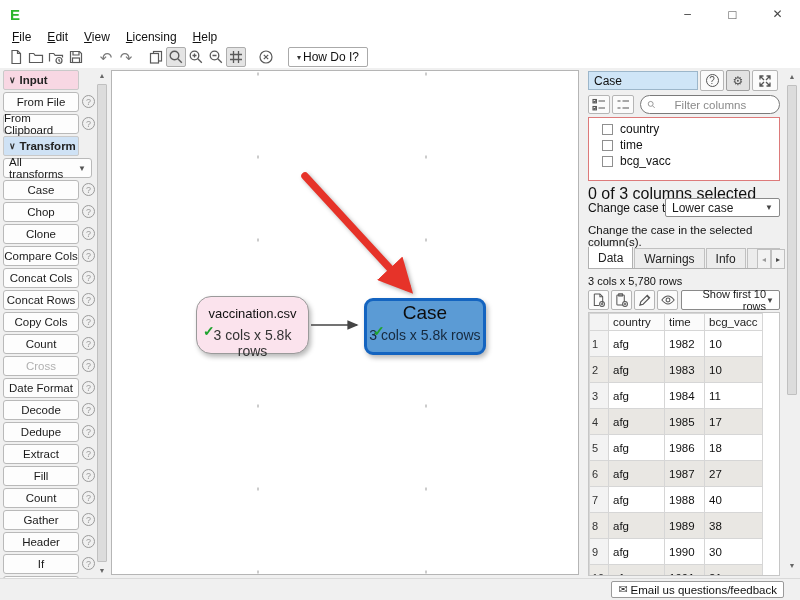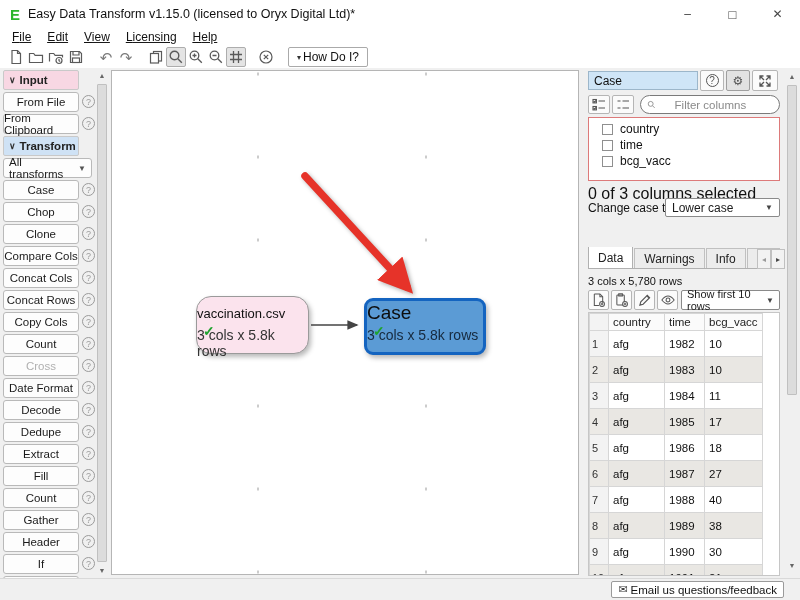--- a/index.html
+++ b/index.html
@@ -9,21 +9,21 @@
 
   
   .titlebar { position:absolute; left:0; top:0; width:800px; height:28px; background:#fff; display:flex; align-items:center; }
   .logo { margin-left:10px; font-weight:bold; font-size:15px; color:#2db52d; }
   .title-text { margin-left:8px; font-size:12.5px; color:#111; }
   .winbtns { position:absolute; right:0; top:0; height:28px; display:flex; }
   .winbtn { width:45px; height:28px; display:flex; align-items:center; justify-content:center; color:#444; font-size:12px; }
   .winbtn.max { font-size:13px; }
 
   
-  .menubar { position:absolute; left:0; top:28px; width:800px; height:18px; background:#fff; display:flex; align-items:center; padding-left:4px;text-decoration:underline; }
+  .menubar { position:absolute; left:0; top:28px; width:800px; height:18px; background:#fff; display:flex; align-items:center; padding-left:4px; }
   .menu-item { display:inline-block; padding:1px 8px; color:#111; }
   .menu-item::first-letter { text-decoration:underline; }
 
   
   .toolbar { position:absolute; left:0; top:46px; width:800px; height:22px; background:#fff; display:flex; align-items:center; }
   .tbtn { width:20px; height:20px; display:flex; align-items:center; justify-content:center; color:#5a5a5a; border:1px solid transparent; border-radius:2px; }
   .tbtn.pressed { background:#e4e4e4; border-color:#adadad; }
   .tbtn svg { display:block; }
   .tgap { width:10px; }
   .uglyph { font-size:15px; color:#7a7a7a; line-height:1; }
@@ -49,21 +49,21 @@
   .vscroll { position:absolute; background:#f0f0f0; }
   .vscroll .sb-arrow { position:absolute; left:0; width:100%; text-align:center; font-size:7px; color:#666; }
   .vscroll .sb-thumb { position:absolute; left:1px; right:1px; background:#dcdcdc; border:1px solid #c0c0c0; border-radius:1px; }
   .sb-left { left:96px; top:2px; width:12px; height:506px; }
   .sb-right { left:786px; top:2px; width:12px; height:502px; }
 
   
   .canvas { position:absolute; left:111px; top:2px; width:468px; height:505px; background:#fff; border:1px solid #b5b5b5;
     background-image:radial-gradient(circle, #c9c9c9 1.1px, rgba(0,0,0,0) 1.3px);
     background-size:168px 83px; background-position:62px -38.5px; }
-  .node { position:absolute; box-shadow:2px 3px 5px rgba(0,0,0,0.28); }
+  .node { position:absolute; box-shadow:2px 3px 5px rgba(0,0,0,0.28); text-align:center; }
   .node-src { left:84px; top:225px; width:113px; height:58px; background:#fbe3ed; border:1.5px solid #9a9a9a; border-radius:15px; }
   .node-src .ntitle { margin-top:9px; font-size:13px; color:#111; }
   .node-case { left:252px; top:227px; width:122px; height:57px; background:#5b9bd5; border:3px solid #1464c0; border-radius:9px; }
   .node-case .ntitle { margin-top:1px; font-size:19px; color:#0d0d0d; }
   .nsub { margin-top:6px; font-size:14px; color:#333; }
   .node-case .nsub { margin-top:3px; color:#16293d; }
   .ncheck { position:absolute; left:6px; top:26px; color:#1fa32e; font-size:14px; font-weight:bold; }
   .node-case .ncheck { top:22px; }
   .overlay-svg { position:absolute; left:0; top:0; pointer-events:none; }
   .redshadow { filter:drop-shadow(2px 2px 2px rgba(0,0,0,0.3)); }
@@ -88,21 +88,21 @@
   .rdesc { position:absolute; left:3px; top:156px; font-size:11.5px; color:#111; width:196px; }
   .tabbar { position:absolute; left:3px; top:179px; width:192px; height:22px; border-bottom:1px solid #b0b0b0; display:flex; align-items:flex-end; overflow:hidden; }
   .tab { height:20px; background:#ececec; border:1px solid #c0c0c0; border-bottom:none; display:flex; align-items:center; justify-content:center; padding:0 9px; font-size:12px; color:#222; margin-right:1px; white-space:nowrap; }
   .tab.active { height:22px; background:#fff; border-color:#b0b0b0; position:relative; z-index:2; }
   .tabarrows { position:absolute; right:0px; top:181px; display:flex; z-index:3; }
   .tabarrow { width:14px; height:20px; background:#f2f2f2; border:1px solid #c0c0c0; color:#9a9a9a; font-size:8px; display:flex; align-items:center; justify-content:center; }
   .tabarrow.on { color:#444; }
   .rdims { position:absolute; left:3px; top:207px; font-size:11px; color:#111; }
   .miconrow { position:absolute; left:3px; top:222px; height:20px; display:flex; gap:2px; }
   .mbtn { width:21px; height:20px; border:1px solid #b5b5b5; border-radius:2px; background:#fbfbfb; display:flex; align-items:center; justify-content:center; color:#555; }
-  .showdrop { position:absolute; left:96px; top:222px; width:99px; height:20px; background:#fff; border:1px solid #8a8a8a; border-radius:2px; display:flex; align-items:center; justify-content:space-between; padding:0 5px; font-size:11px; }
+  .showdrop { position:absolute; left:96px; top:222px; width:99px; height:20px; background:#fff; border:1px solid #8a8a8a; border-radius:2px; display:flex; align-items:center; justify-content:space-between; padding:0 5px; font-size:11px;text-align:right; }
   .showdrop .arr { font-size:8px; color:#444; }
 
   
   .dtable { position:absolute; left:3px; top:244px; width:192px; height:264px; background:#fff; border:1px solid #c6c6c6; overflow:hidden; }
   table.grid { border-collapse:collapse; table-layout:fixed; font-size:11.5px; }
   table.grid th, table.grid td { border:1px solid #d6d6d6; padding:0 4px; text-align:left; font-weight:normal; overflow:hidden; white-space:nowrap; }
   table.grid th { height:17px; background:#fbfbfb; color:#222; }
   table.grid td { height:26px; color:#111; }
   table.grid .rn { width:14px; background:#f3f3f3; color:#333; font-size:11px; padding:0 2px; }
   table.grid col.c-num { width:19px; } table.grid col.c-country { width:56px; }
@@ -115,21 +115,20 @@
   .emailbtn { position:absolute; right:16px; top:2px; height:17px; background:#fff; border:1px solid #9a9a9a; border-radius:2px; display:flex; align-items:center; padding:0 6px; gap:3px; font-size:11.5px; color:#111; }
   .emailbtn .env { font-size:11px; color:#333; }
 </style>
 </head>
 <body>
 
 <div class="app">
 
   <div class="titlebar">
     <span class="logo">E</span>
-    <span class="title-text">Easy Data Transform v1.15.0 (licensed to Oryx Digital Ltd)*</span>
     <div class="winbtns">
       <span class="winbtn">–</span>
       <span class="winbtn max">□</span>
       <span class="winbtn">✕</span>
     </div>
   </div>
 
   <div class="menubar">
     <span class="menu-item">File</span>
     <span class="menu-item">Edit</span>
@@ -404,20 +403,21 @@
           </div>
       </div>
       <div class="selstatus">0 of 3 columns selected</div>
 
       <div class="caselabel">Change case to:</div>
       <div class="casedrop">
           <span>Lower case</span>
           <span class="arr">▼</span>
         </div>
 
+      <div class="rdesc">Change the case in the selected column(s).</div>
 
       <div class="tabbar">
         <span class="tab active">Data</span>
         <span class="tab">Warnings</span>
         <span class="tab">Info</span>
         <span class="tab">Com</span>
       </div>
       <div class="tabarrows">
         <span class="tabarrow">◂</span>
         <span class="tabarrow on">▸</span>

